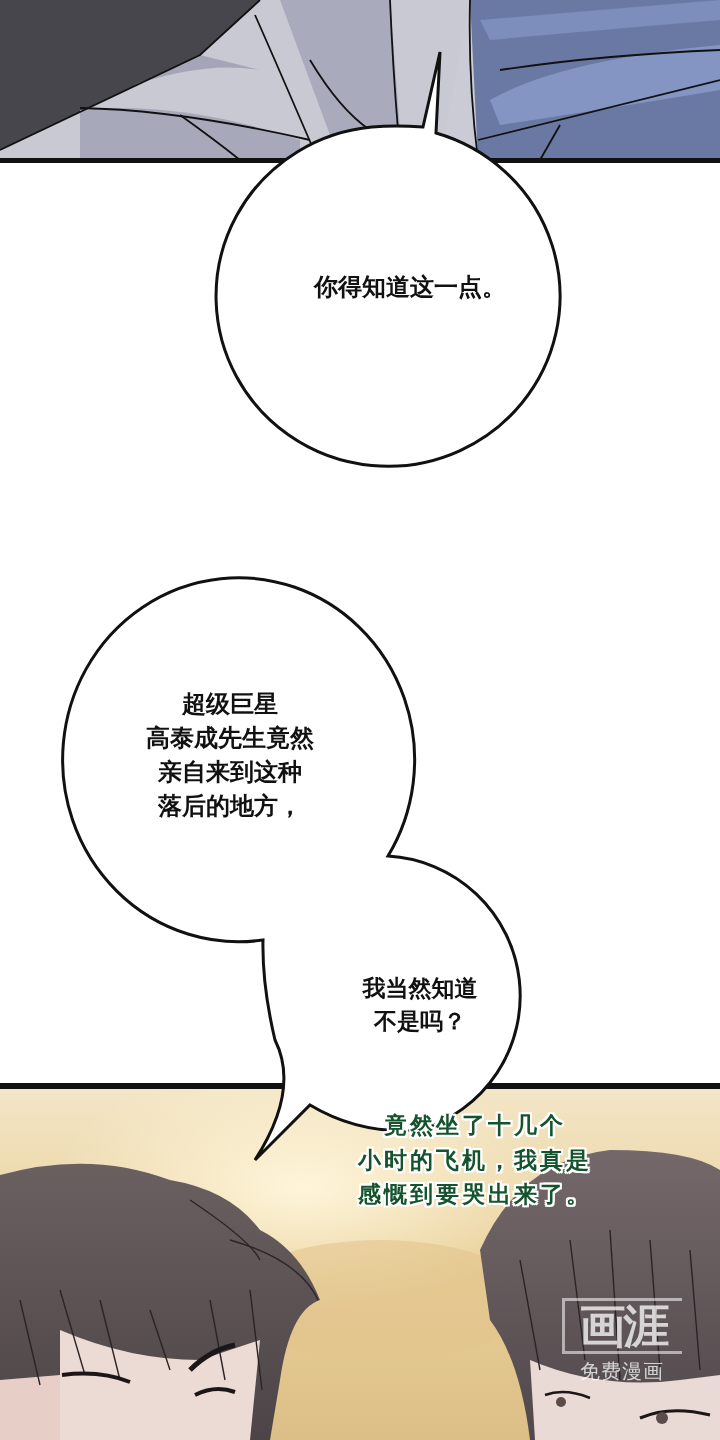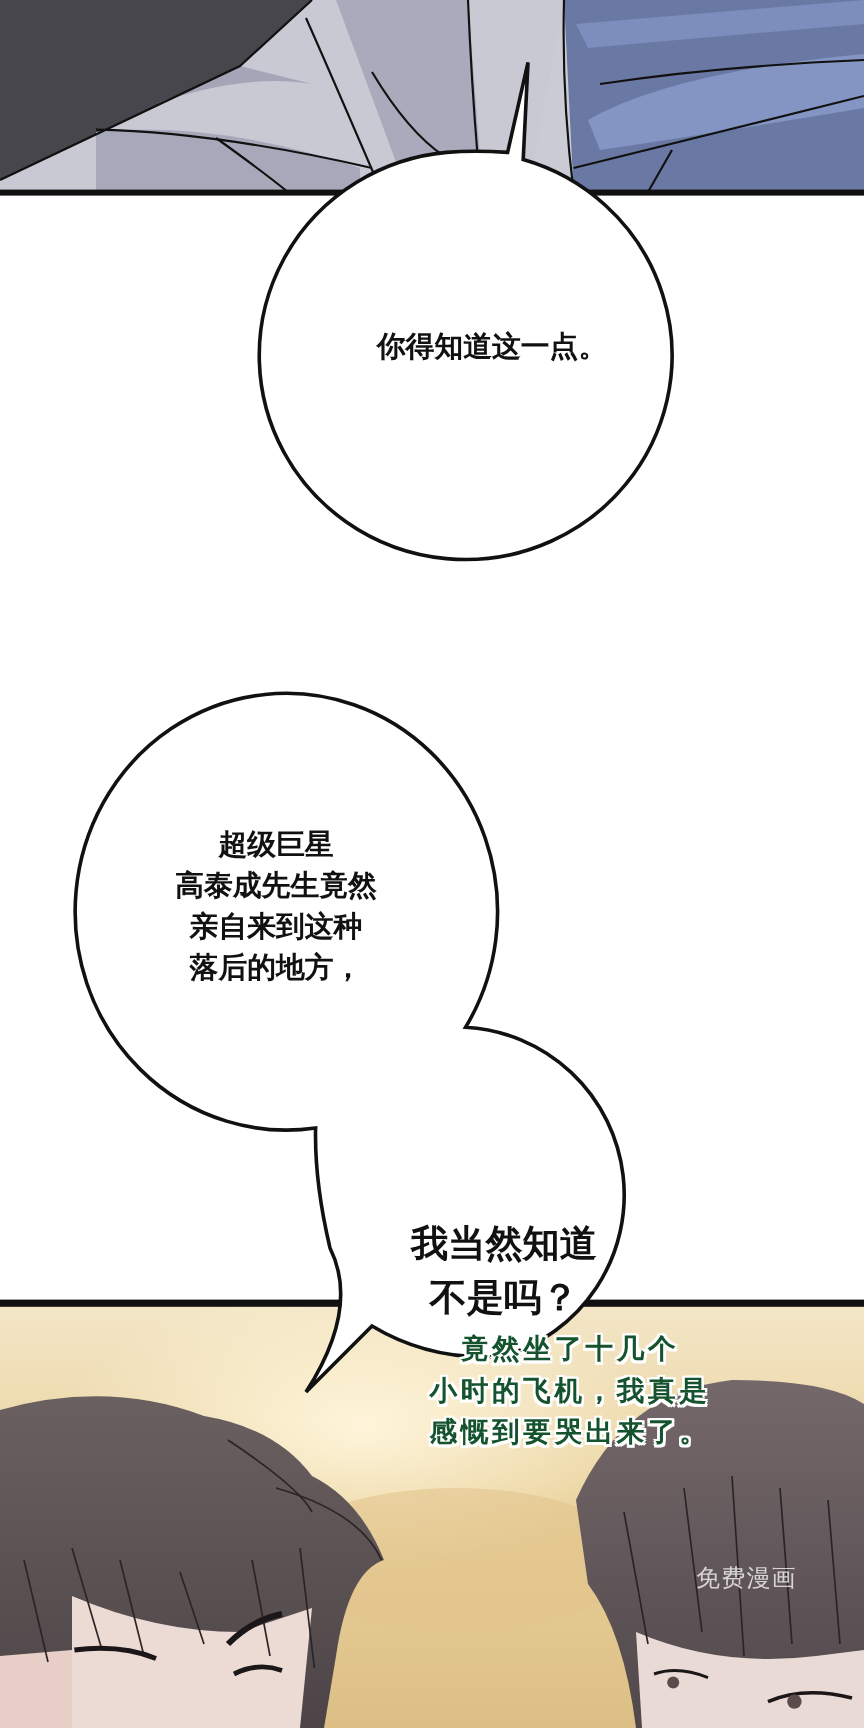--- a/index.html
+++ b/index.html
@@ -1,23 +1,23 @@
 <!DOCTYPE html>
 <html><head>
 <meta charset="utf-8">
 <style>
   html, body { margin:0; padding:0; }
   body { width:720px; height:1440px; position:relative; overflow:hidden; background:#ffffff;
          font-family:"DejaVu Sans","Liberation Sans",sans-serif; }
   .layer { position:absolute; left:0; top:0; width:720px; height:1440px; }
   svg { display:block; }
   .bubble-text { position:absolute; color:#111; font-weight:bold; text-align:center; line-height:1.45; white-space:pre-line; }
-  .t1 { left:260px; top:272px; width:300px; font-size:24px; }
+  .t1 { left:260px; top:272px; width:300px; font-size:24px;font-family:Liberation Mono, monospace; }
   .t2 { left:100px; top:687px; width:260px; font-size:24px; line-height:1.42; }
-  .t3 { left:320px; top:1015px; width:200px; font-size:31px;text-align:center; }
+  .t3 { left:320px; top:972px; width:200px; font-size:23px;text-align:center; }
   .narr { position:absolute; left:325px; top:1108px; width:300px; font-size:23px; font-weight:bold; color:#14532d;
           text-align:center; line-height:1.5; letter-spacing:3px; white-space:pre-line;
           text-shadow: 2px 0 0 #fff,-2px 0 0 #fff,0 2px 0 #fff,0 -2px 0 #fff,2px 2px 0 #fff,-2px -2px 0 #fff,2px -2px 0 #fff,-2px 2px 0 #fff; }
   .wm { position:absolute; left:562px; top:1298px; width:120px; text-align:center; color:rgba(255,255,255,0.75); }
   .wm-main { font-size:46px; font-weight:bold; line-height:1; letter-spacing:-2px;
              border:3px solid rgba(255,255,255,0.55); border-width:3px 0 3px 3px; padding:2px 4px; }
   .wm-sub { font-size:20px; margin-top:4px; letter-spacing:1px; }
 </style>
 </head>
 <body>
@@ -127,14 +127,15 @@
 亲自来到这种
 落后的地方，</div>
 <div class="bubble-text t3">我当然知道
 不是吗？</div>
 
 <div class="narr">竟然坐了十几个
 小时的飞机，我真是
 感慨到要哭出来了。</div>
 
 <div class="wm">
+  <div class="wm-main">画涯</div>
   <div class="wm-sub">免费漫画</div>
 </div>
 
 </body></html>

